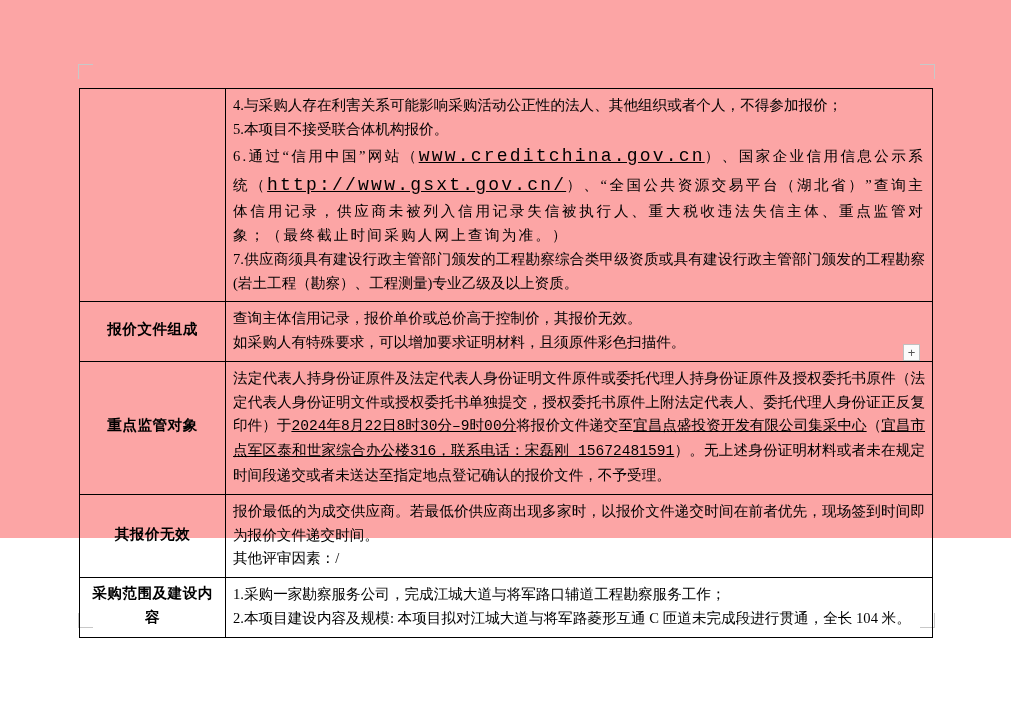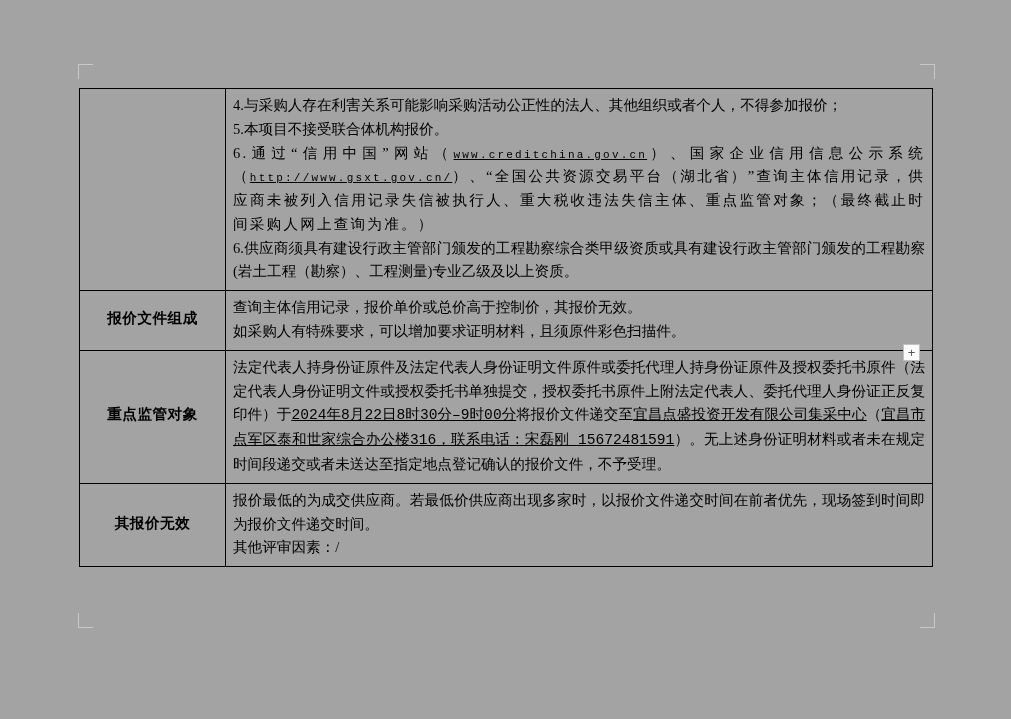--- a/index.html
+++ b/index.html
@@ -11,22 +11,22 @@
     width: 1011px;
     height: 719px;
     font-family: "Liberation Serif", serif;
     overflow: hidden;
     position: relative;
   }
   .page {
     position: absolute;
     left: 0; top: 0;
     width: 1011px;
-    height: 719px;
-    background: #a3a3a3;
+    height: 538px;
+    background: #fca5a5;
   }
   
   .cmark {
     position: absolute;
     border-color: #c8c8c8;
     border-style: solid;
     border-width: 0;
   }
   .cmark.tl { left: 78px;  top: 64px;  width: 14px; height: 14px; border-left-width: 1px; border-top-width: 1px; }
   .cmark.tr { left: 920px; top: 64px;  width: 14px; height: 14px; border-right-width: 1px; border-top-width: 1px; }
@@ -56,21 +56,21 @@
     font-weight: bold;
     font-family: Liberation Mono, monospace;
     letter-spacing: 0.5px;
   }
   td.body {
     text-align: justify;
     text-justify: inter-ideograph;
   }
   .p { margin: 0; }
   .u { text-decoration: underline; font-family: Liberation Mono, monospace; }
-  .mono { font-family: "Liberation Mono", monospace; font-size: 11px; }
+  .mono { font-family: "Liberation Mono", monospace; font-size: 18px; }
   .sp { letter-spacing: 2.2px; }
 
   
   .plus-btn {
     position: absolute;
     left: 903px;
     top: 344px;
     width: 17px;
     height: 17px;
     border: 1px solid #c0c0c0;
@@ -95,21 +95,21 @@
 
   <table class="doc-table">
     <tbody>
 
       <tr>
         <td class="label"></td>
         <td class="body">
           <p class="p">4.与采购人存在利害关系可能影响采购活动公正性的法人、其他组织或者个人，不得参加报价；</p>
           <p class="p">5.本项目不接受联合体机构报价。</p>
           <p class="p sp">6.通过“信用中国”网站（<span class="mono u">www.creditchina.gov.cn</span>）、国家企业信用信息公示系统（<span class="mono u">http://www.gsxt.gov.cn/</span>）、“全国公共资源交易平台（湖北省）”查询主体信用记录，供应商未被列入信用记录失信被执行人、重大税收违法失信主体、重点监管对象；（最终截止时间采购人网上查询为准。）</p>
-          <p class="p">6.供应商须具有建设行政主管部门颁发的工程勘察综合类甲级资质或具有建设行政主管部门颁发的工程勘察(岩土工程（勘察）、工程测量)专业乙级及以上资质。</p>
+          <p class="p">7.供应商须具有建设行政主管部门颁发的工程勘察综合类甲级资质或具有建设行政主管部门颁发的工程勘察(岩土工程（勘察）、工程测量)专业乙级及以上资质。</p>
         </td>
       </tr>
 
       <tr>
         <td class="label">报价文件组成</td>
         <td class="body">
           <p class="p">查询主体信用记录，报价单价或总价高于控制价，其报价无效。</p>
           <p class="p">如采购人有特殊要求，可以增加要求证明材料，且须原件彩色扫描件。</p>
         </td>
       </tr>
@@ -122,19 +122,26 @@
       </tr>
 
       <tr>
         <td class="label">其报价无效</td>
         <td class="body">
           <p class="p">报价最低的为成交供应商。若最低价供应商出现多家时，以报价文件递交时间在前者优先，现场签到时间即为报价文件递交时间。</p>
           <p class="p">其他评审因素：/</p>
         </td>
       </tr>
 
+      <tr>
+        <td class="label">采购范围及建设内容</td>
+        <td class="body">
+          <p class="p">1.采购一家勘察服务公司，完成江城大道与将军路口辅道工程勘察服务工作；</p>
+          <p class="p">2.本项目建设内容及规模: 本项目拟对江城大道与将军路菱形互通 C 匝道未完成段进行贯通，全长 104 米。</p>
+        </td>
+      </tr>
 
     </tbody>
   </table>
 
   <div class="plus-btn">+</div>
 
 </div>
 
 </body></html>

